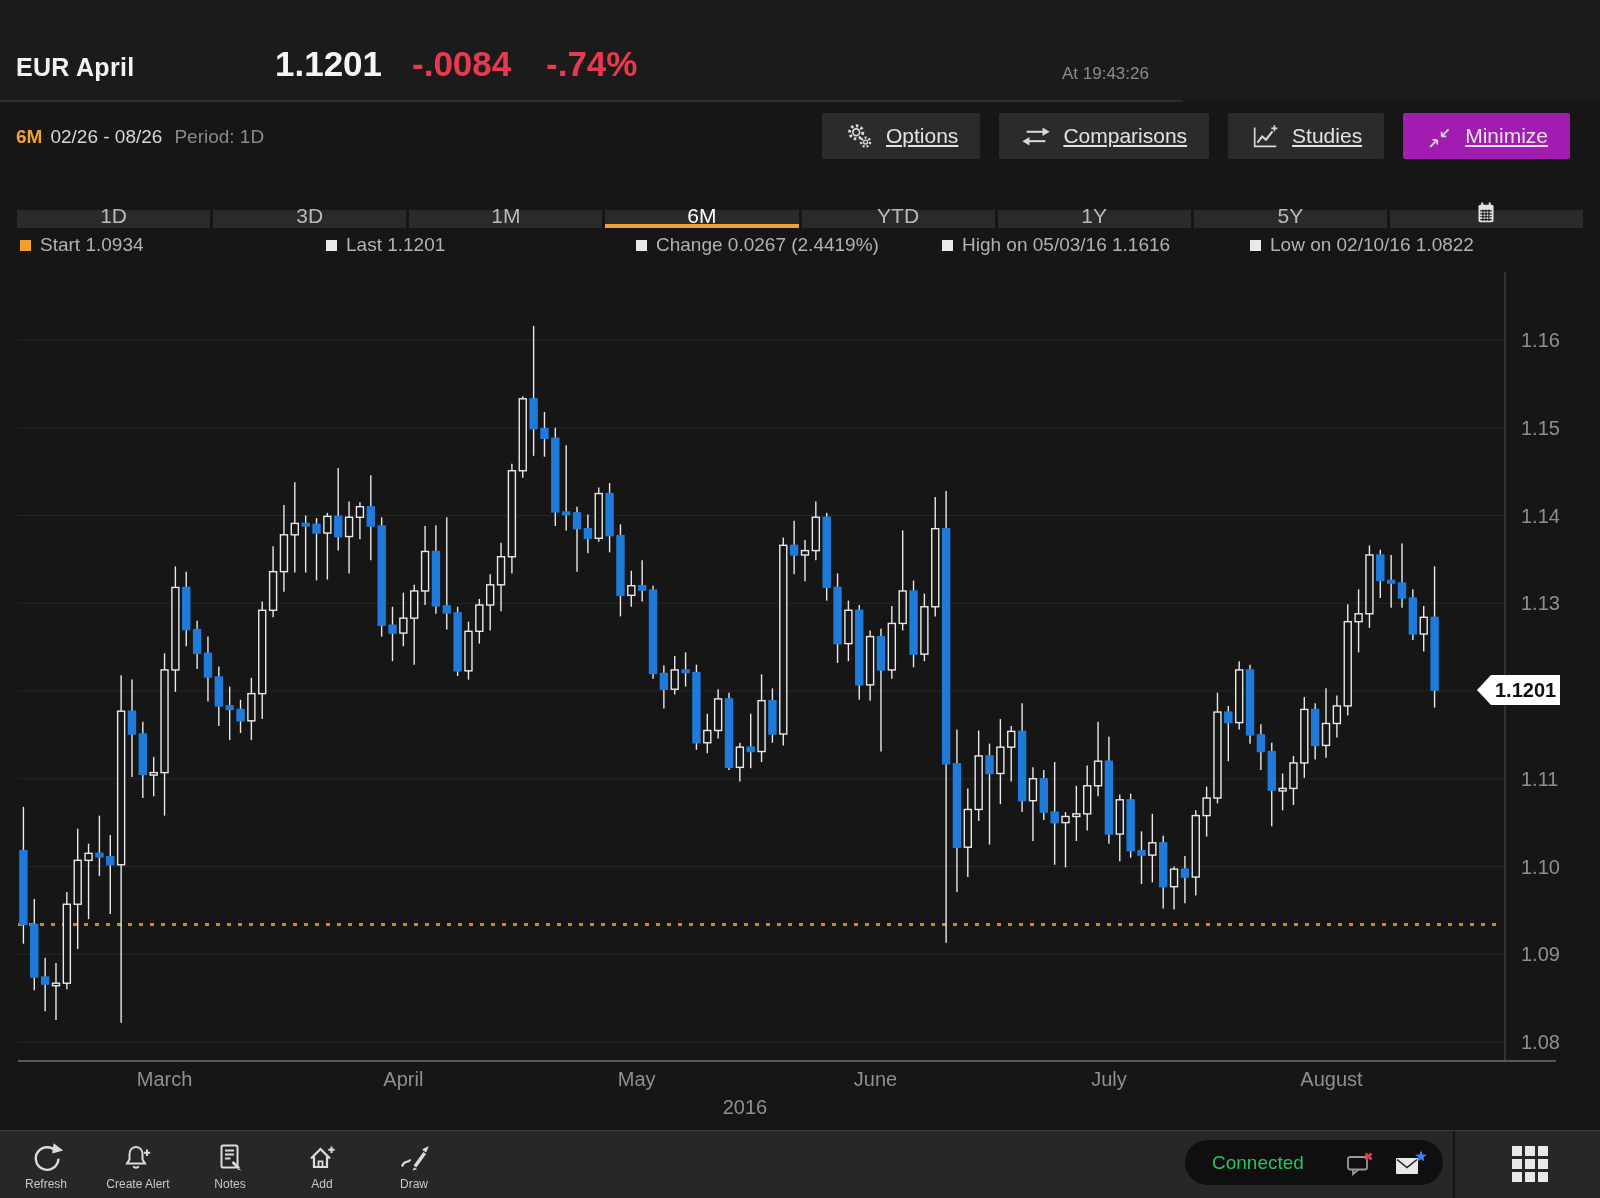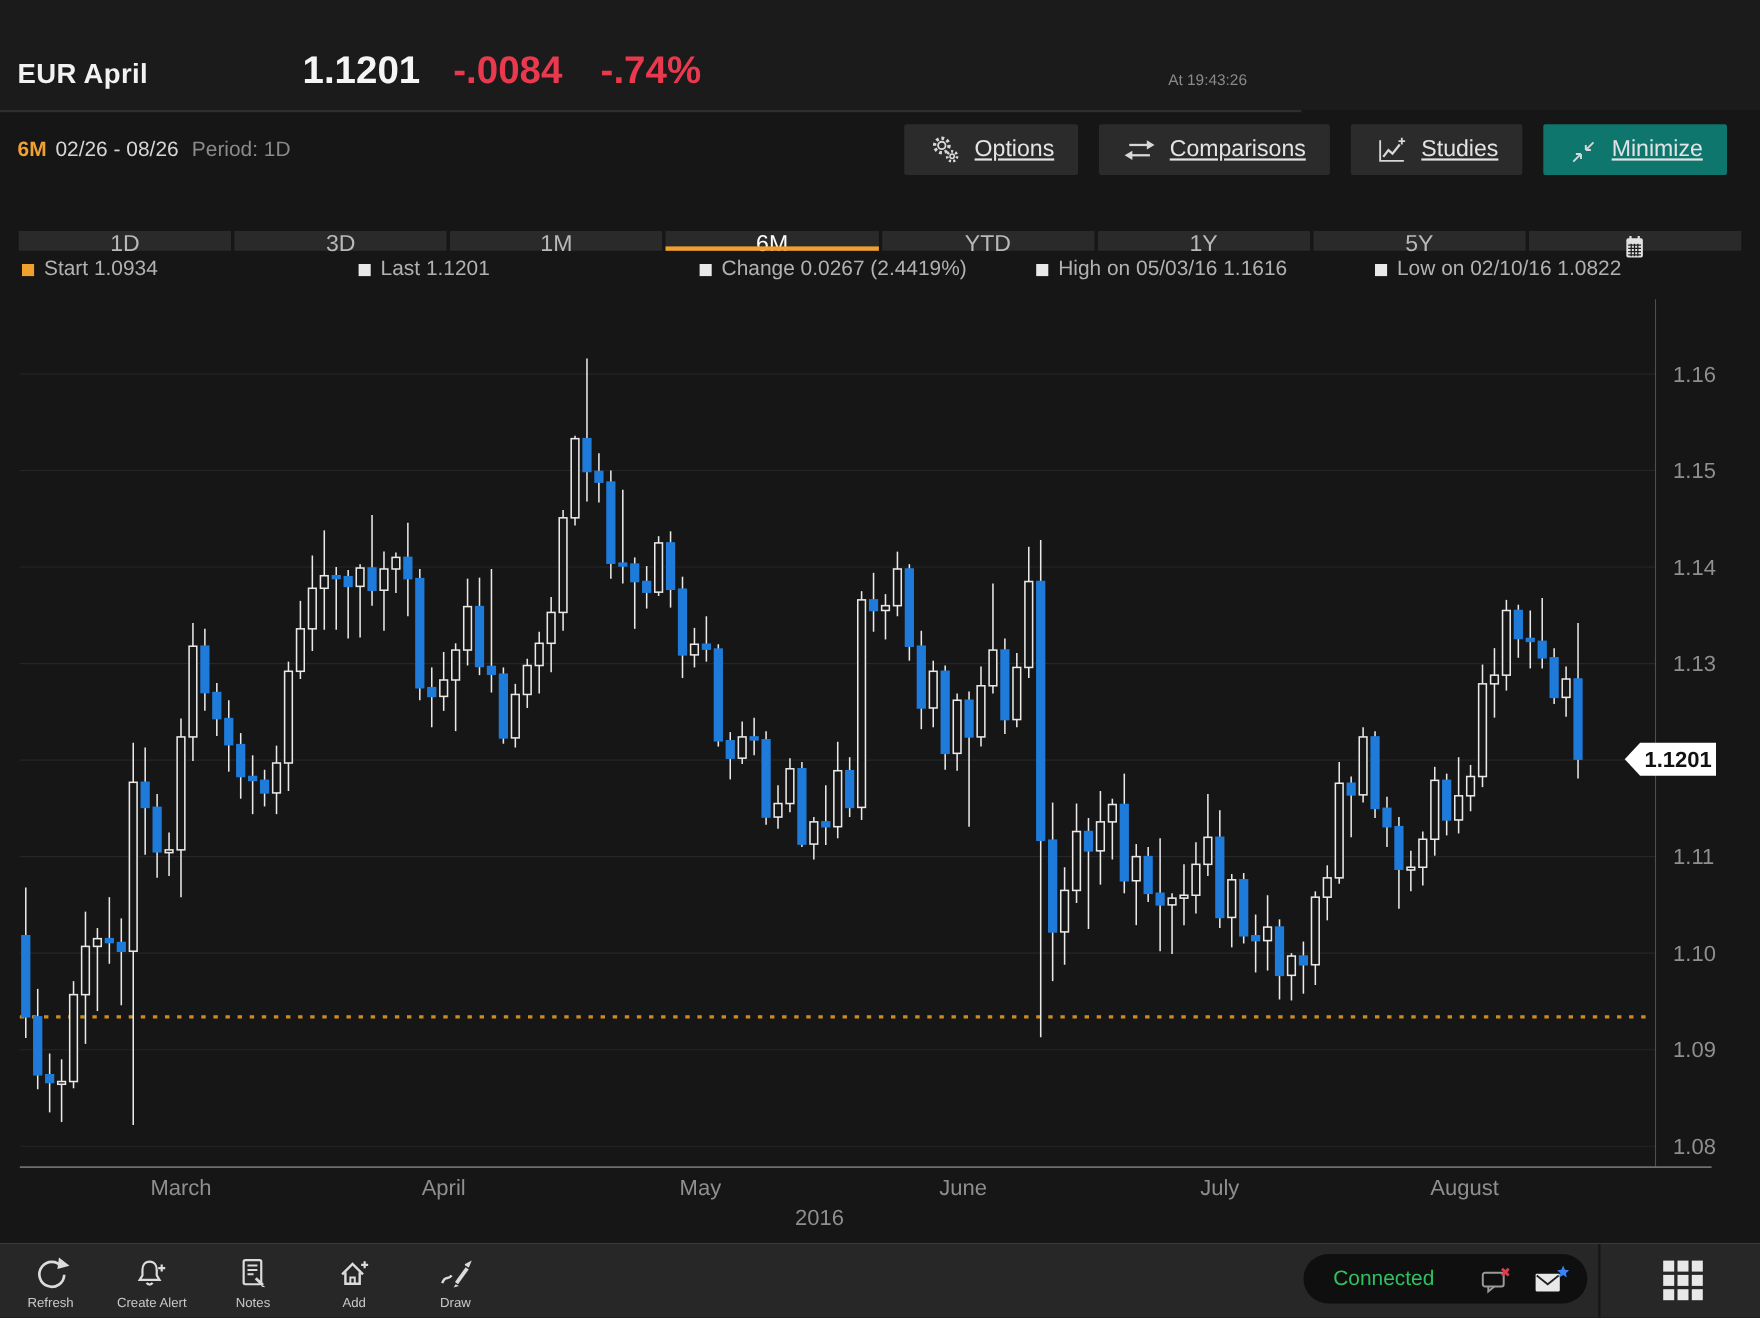--- a/index.html
+++ b/index.html
@@ -5,33 +5,33 @@
   html,body{margin:0;padding:0;background:#161616;width:1600px;height:1198px;overflow:hidden;
     font-family:"Liberation Sans",sans-serif;-webkit-font-smoothing:antialiased;}
   .abs{position:absolute;}
   #stage{position:relative;width:1600px;height:1198px;background:#161616;}
   
   #hdr{top:0;left:0;width:1600px;height:100px;background:#1b1b1b;}
   .sym{left:16px;top:53px;font-size:25px;color:#f2f2f2;font-weight:bold;letter-spacing:.3px;}
   .px{left:275px;top:44px;font-size:35px;color:#f5f5f5;font-weight:bold;}
   .chg{left:412px;top:44px;font-size:35px;color:#e8394e;font-weight:bold;}
   .pct{left:546px;top:44px;font-size:35px;color:#e8394e;font-weight:bold;}
-  .time{left:1062px;top:64px;font-size:14px;color:#8a8a8a;}
+  .time{left:1062px;top:64px;font-size:17px;color:#8a8a8a;}
   #hdr-rule{top:100px;left:0;width:1183px;height:2px;background:#2e2e2e;}
   
   .rangeinfo{left:16px;top:126px;font-size:19px;color:#d6d6d6;}
   .rangeinfo b{color:#efa233;font-weight:bold;margin-right:8px;}
   .rangeinfo .muted{color:#8a8a8a;margin-left:12px;}
   #btnrow{top:113px;left:822px;display:flex;gap:19px;}
   .tbtn{height:46px;background:#2b2b2b;border:none;border-radius:2px;color:#e3e3e3;
     font-size:21px;font-family:inherit;display:flex;align-items:center;gap:12px;padding:0 22px;cursor:pointer;text-decoration:underline;}
-  .tbtn.lit{background:#0f766e;}
+  .tbtn.lit{background:#a21caf;}
   
   #tabs{top:178px;left:17px;width:1566px;height:50px;display:flex;gap:3px;}
-  .tab{flex:1;background:#2a2a2a;color:#b9b9b9;font-size:21px;display:flex;align-items:flex-start;justify-content:center;cursor:pointer;position:relative;margin-top:32px;}
+  .tab{flex:1;background:#2a2a2a;color:#b9b9b9;font-size:21px;display:flex;align-items:flex-end;justify-content:center;cursor:pointer;position:relative;margin-top:32px;}
   .tab.sel{color:#ffffff;}
   .tab.sel:after{content:"";position:absolute;left:0;right:0;bottom:0;height:4px;background:#f0a02f;}
   
   #legend{top:234px;left:20px;display:grid;grid-template-columns:306px 310px 306px 308px auto;font-size:19px;color:#b2b2b2;}
   .litem{display:flex;align-items:center;gap:9px;white-space:nowrap;}
   .sq{width:11px;height:11px;display:inline-block;}
   
   #chartwrap{top:268px;left:0;width:1568px;height:862px;}
   svg text{font-family:"Liberation Sans",sans-serif;}
   

